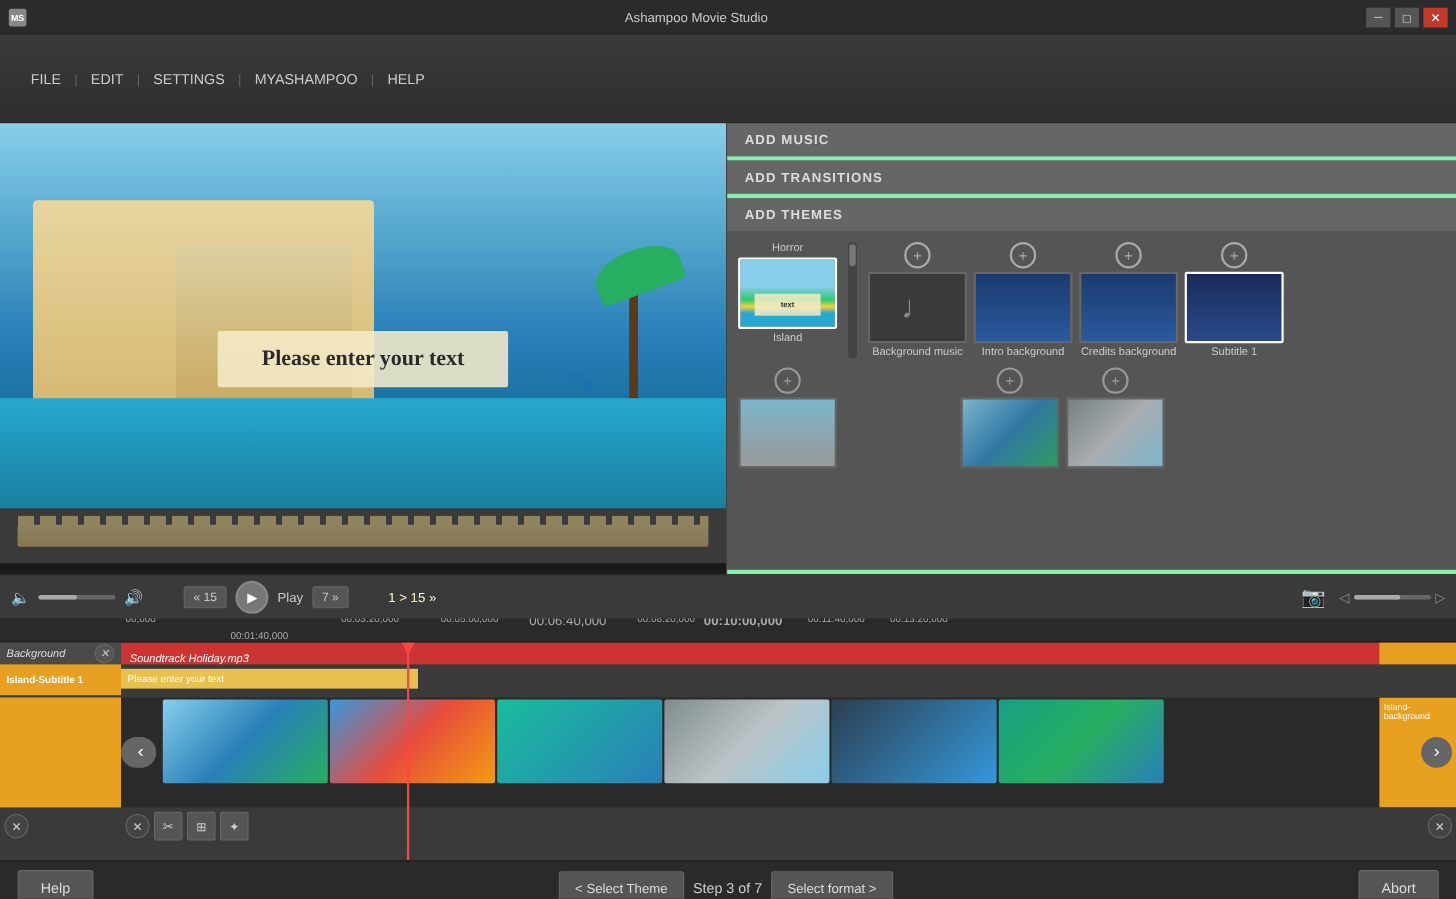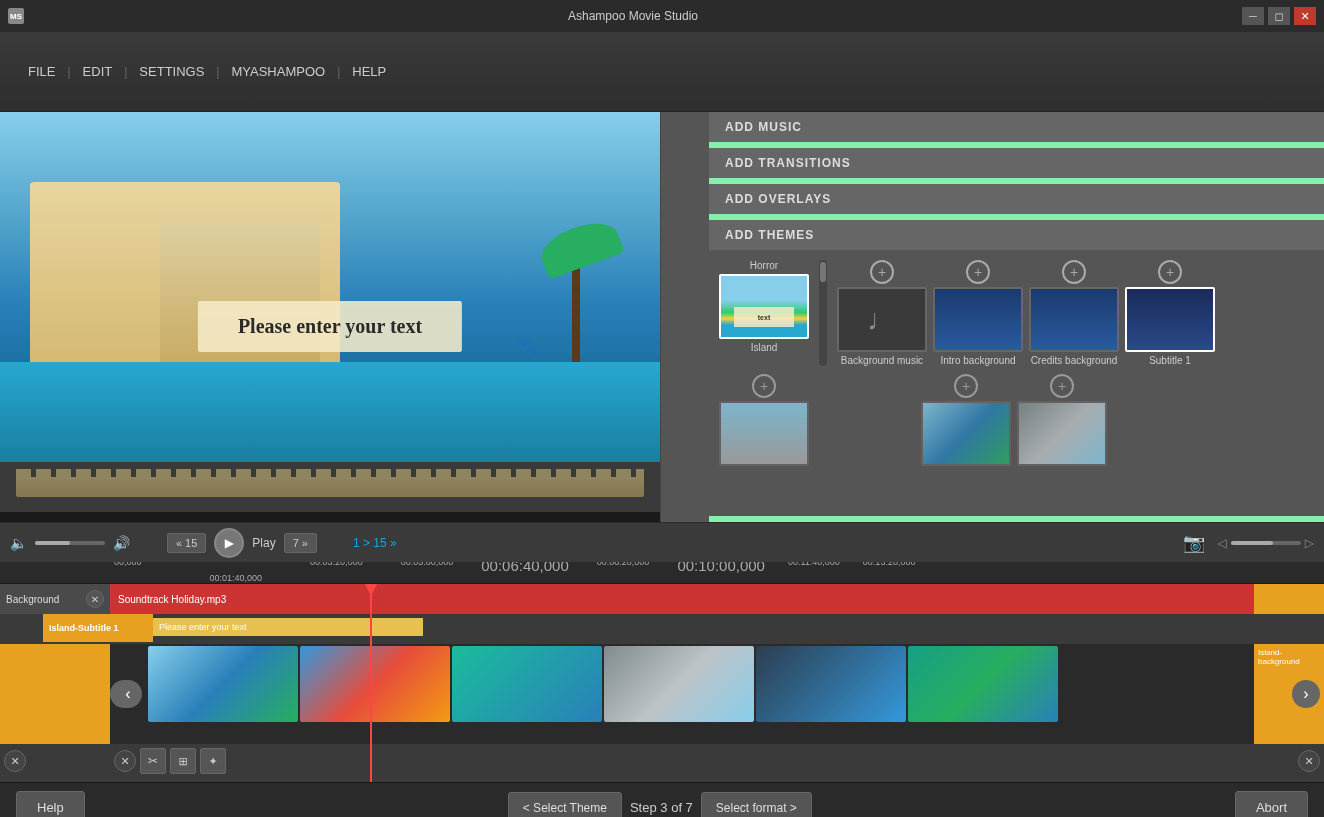--- a/index.html
+++ b/index.html
@@ -28,21 +28,21 @@
     #main { display: flex; height: calc(817px - 30px - 80px - 50px - 220px); }
 
     
     #preview { width: 660px; min-width: 660px; background: #1a1a1a; position: relative; }
     #preview-video { width: 660px; height: 330px; background: linear-gradient(180deg, #87CEEB 0%, #4a9ec7 40%, #2980b9 60%, #1a6fa0 100%); position: relative; overflow: hidden; }
     .preview-text-overlay { position: absolute; bottom: 80px; left: 50%; transform: translateX(-50%); background: rgba(240,230,200,0.85); padding: 12px 30px; border-radius: 2px; }
     .preview-text-overlay span { font-size: 18px; font-weight: bold; color: #2a2a2a; }
 
     
     #right-panel { flex: 1; background: #555; border-left: 1px solid #444; display: flex; flex-direction: column; }
-    .panel-section { border-bottom: 6px solid #86efac; margin-left: 48px; }
+    .panel-section { border-bottom: 4px solid #86efac; }
     .panel-section-header { background: #666; padding: 8px 16px; font-size: 12px; color: #ddd; cursor: pointer; text-transform: uppercase; font-weight: 600; letter-spacing: 1px; }
     .themes-content { padding: 10px; overflow: hidden; }
     .themes-row { display: flex; gap: 6px; margin-bottom: 8px; }
     .theme-item { display: flex; flex-direction: column; align-items: center; cursor: pointer; }
     .theme-thumb { width: 90px; height: 65px; background: #444; border: 2px solid #666; border-radius: 2px; position: relative; overflow: hidden; display: flex; align-items: center; justify-content: center; }
     .theme-thumb.selected { border: 2px solid #fff; }
     .theme-label { font-size: 10px; color: #ccc; margin-top: 3px; text-align: center; width: 90px; }
     .theme-beach { background: linear-gradient(180deg, #87CEEB 40%, #2ecc71 60%, #F4D03F 70%, #26a8d0 80%); }
     .theme-music { background: #3a3a3a; display: flex; align-items: center; justify-content: center; }
     .music-note { font-size: 30px; color: #888; }
@@ -51,21 +51,21 @@
     .theme-subtitle { background: linear-gradient(180deg, #1a2a5a 0%, #2a4a8a 100%); border: 2px solid #fff !important; }
 
     
     #playback-bar { background: #3a3a3a; height: 40px; display: flex; align-items: center; padding: 0 10px; gap: 8px; border-top: 1px solid #2a2a2a; }
     .vol-icon { font-size: 14px; color: #aaa; }
     .vol-slider { width: 70px; height: 4px; background: #666; border-radius: 2px; position: relative; cursor: pointer; }
     .vol-fill { width: 50%; height: 100%; background: #aaa; border-radius: 2px; }
     .playback-btn { background: #555; border: 1px solid #666; color: #ccc; padding: 3px 8px; cursor: pointer; font-size: 11px; border-radius: 2px; }
     .play-btn-circle { width: 30px; height: 30px; border-radius: 50%; background: #777; border: 2px solid #888; display: flex; align-items: center; justify-content: center; cursor: pointer; font-size: 12px; }
     .play-label { color: #ccc; font-size: 12px; }
-    .page-indicator { color: #0ea5e9; font-size: 12px; }
+    .page-indicator { color: #fef9c3; font-size: 12px; }
     .right-vol { display: flex; align-items: center; gap: 4px; margin-left: 4px; }
 
     
     #timeline { background: #3a3a3a; height: 220px; position: relative; overflow: hidden; }
     #timeline-ruler { height: 22px; background: #2a2a2a; display: flex; align-items: center; padding: 0 4px; border-bottom: 1px solid #1a1a1a; overflow: hidden; position: relative; }
 
     
     .track-row { display: flex; height: 32px; margin-bottom: 2px; }
     .track-label-cell { width: 110px; min-width: 110px; display: flex; align-items: center; padding: 0 6px; background: #4a4a4a; font-size: 10px; color: #ddd; }
     .track-content { flex: 1; background: #333; position: relative; overflow: hidden; height: 100%; }
@@ -156,25 +156,20 @@
         <span>ADD MUSIC</span>
       </div>
     </div>
 
     <div class="panel-section">
       <div class="panel-section-header">
         <span>ADD TRANSITIONS</span>
       </div>
     </div>
 
-    <div class="panel-section">
-      <div class="panel-section-header">
-        <span>ADD OVERLAYS</span>
-      </div>
-    </div>
 
     <div class="panel-section" style="flex:1;overflow:hidden;">
       <div class="panel-section-header">
         <span>ADD THEMES</span>
       </div>
       <div class="themes-content">
 
         <div class="themes-row">
 
           <div class="theme-item">
@@ -300,50 +295,50 @@
 <div id="timeline">
 
   <div id="timeline-ruler" style="height:22px;background:#2a2a2a;position:relative;border-bottom:1px solid #1a1a1a;">
     <div style="position:absolute;left:0;top:0;width:110px;height:100%;background:#2a2a2a;z-index:5;"></div>
     <div style="position:absolute;left:110px;right:0;top:0;height:100%;display:flex;align-items:flex-end;overflow:hidden;">
       <div style="display:flex;width:100%;">
         <span style="font-size:9px;color:#aaa;padding:0 4px;white-space:nowrap;">00,000</span>
         <span style="font-size:9px;color:#aaa;padding:0 4px;white-space:nowrap;margin-left:60px;margin-top:16px;">00:01:40,000</span>
         <span style="font-size:9px;color:#aaa;padding:0 4px;white-space:nowrap;margin-left:40px;">00:03:20,000</span>
         <span style="font-size:9px;color:#aaa;padding:0 4px;white-space:nowrap;margin-left:30px;">00:05:00,000</span>
-        <span style="font-size:15px;color:#aaa;padding:0 4px;white-space:nowrap;margin-left:20px;">00:06:40,000</span>
+        <span style="font-size:12px;color:#aaa;padding:0 4px;white-space:nowrap;margin-left:20px;">00:06:40,000</span>
         <span style="font-size:9px;color:#aaa;padding:0 4px;white-space:nowrap;margin-left:20px;">00:08:20,000</span>
-        <span style="font-size:15px;color:#aaa;padding:0 4px;white-space:nowrap;margin-left:20px;">00:10:00,000</span>
+        <span style="font-size:12px;color:#aaa;padding:0 4px;white-space:nowrap;font-weight:bold;">00:10:00,000</span>
         <span style="font-size:9px;color:#aaa;padding:0 4px;white-space:nowrap;margin-left:15px;">00:11:40,000</span>
         <span style="font-size:9px;color:#aaa;padding:0 4px;white-space:nowrap;margin-left:15px;">00:13:20,000</span>
       </div>
     </div>
   </div>
 
   <div style="position:relative; height:198px;">
 
     <div class="playhead" style="left:370px;">
       <div class="playhead-top"></div>
     </div>
 
-    <div class="track-row" style="height:30px;margin-bottom:0;">
+    <div class="track-row" style="height:20px;margin-bottom:0;font-style:italic;">
       <div class="track-label-cell" style="background:#4a4a4a;font-size:10px;color:#ddd;width:110px;min-width:110px;padding:0 6px;display:flex;align-items:center;justify-content:space-between;">
         <span>Background</span>
         <div class="remove-btn" style="width:18px;height:18px;border-radius:50%;background:#555;border:1px solid #666;display:flex;align-items:center;justify-content:center;font-size:10px;color:#ccc;">✕</div>
       </div>
       <div class="track-content" style="flex:1;height:30px;position:relative;">
         <div style="height:100%;background:#cc3333;display:flex;align-items:center;padding:0 8px;font-size:10px;color:#fff;">
           <span>Soundtrack Holiday.mp3</span>
         </div>
 
         <div style="position:absolute;right:0;top:0;width:70px;height:100%;background:#e8a020;"></div>
       </div>
     </div>
 
-    <div style="display:flex;height:28px;margin-bottom:2px;margin-left:43px;">
+    <div style="display:flex;height:28px;margin-bottom:2px;">
       <div style="width:110px;min-width:110px;background:#e8a020;display:flex;align-items:center;padding:0 6px;">
         <span style="font-size:9px;color:#fff;font-weight:bold;">Island-Subtitle 1</span>
       </div>
       <div style="flex:1;background:#3a3a3a;position:relative;height:100%;">
 
         <div style="position:absolute;top:4px;left:0;height:18px;background:#e8c050;display:flex;align-items:center;padding:0 6px;width:270px;">
           <span style="font-size:9px;color:#fff;">Please enter your text</span>
         </div>
       </div>
     </div>

